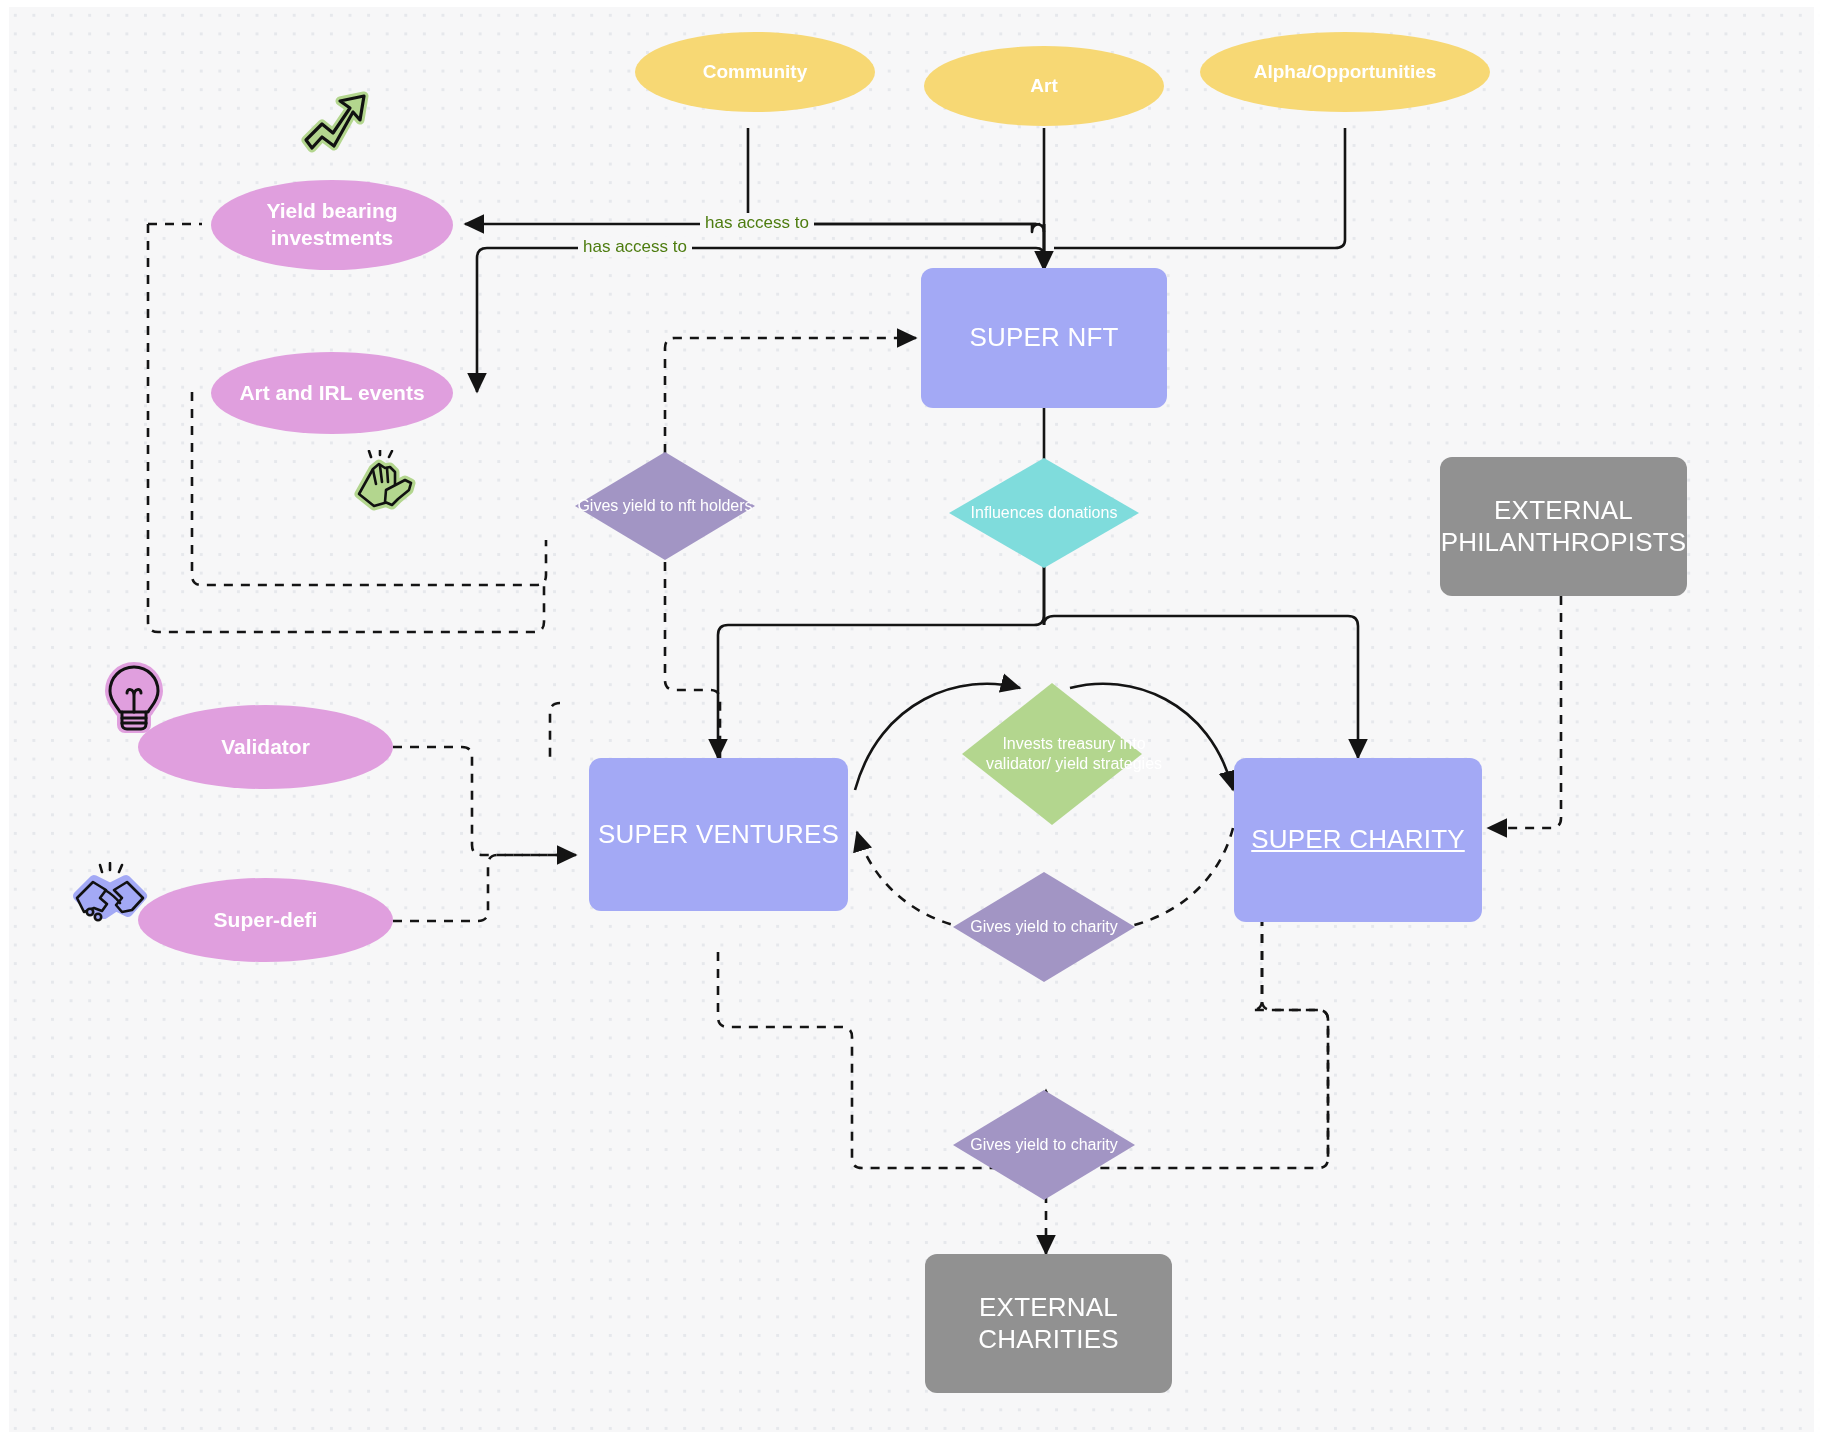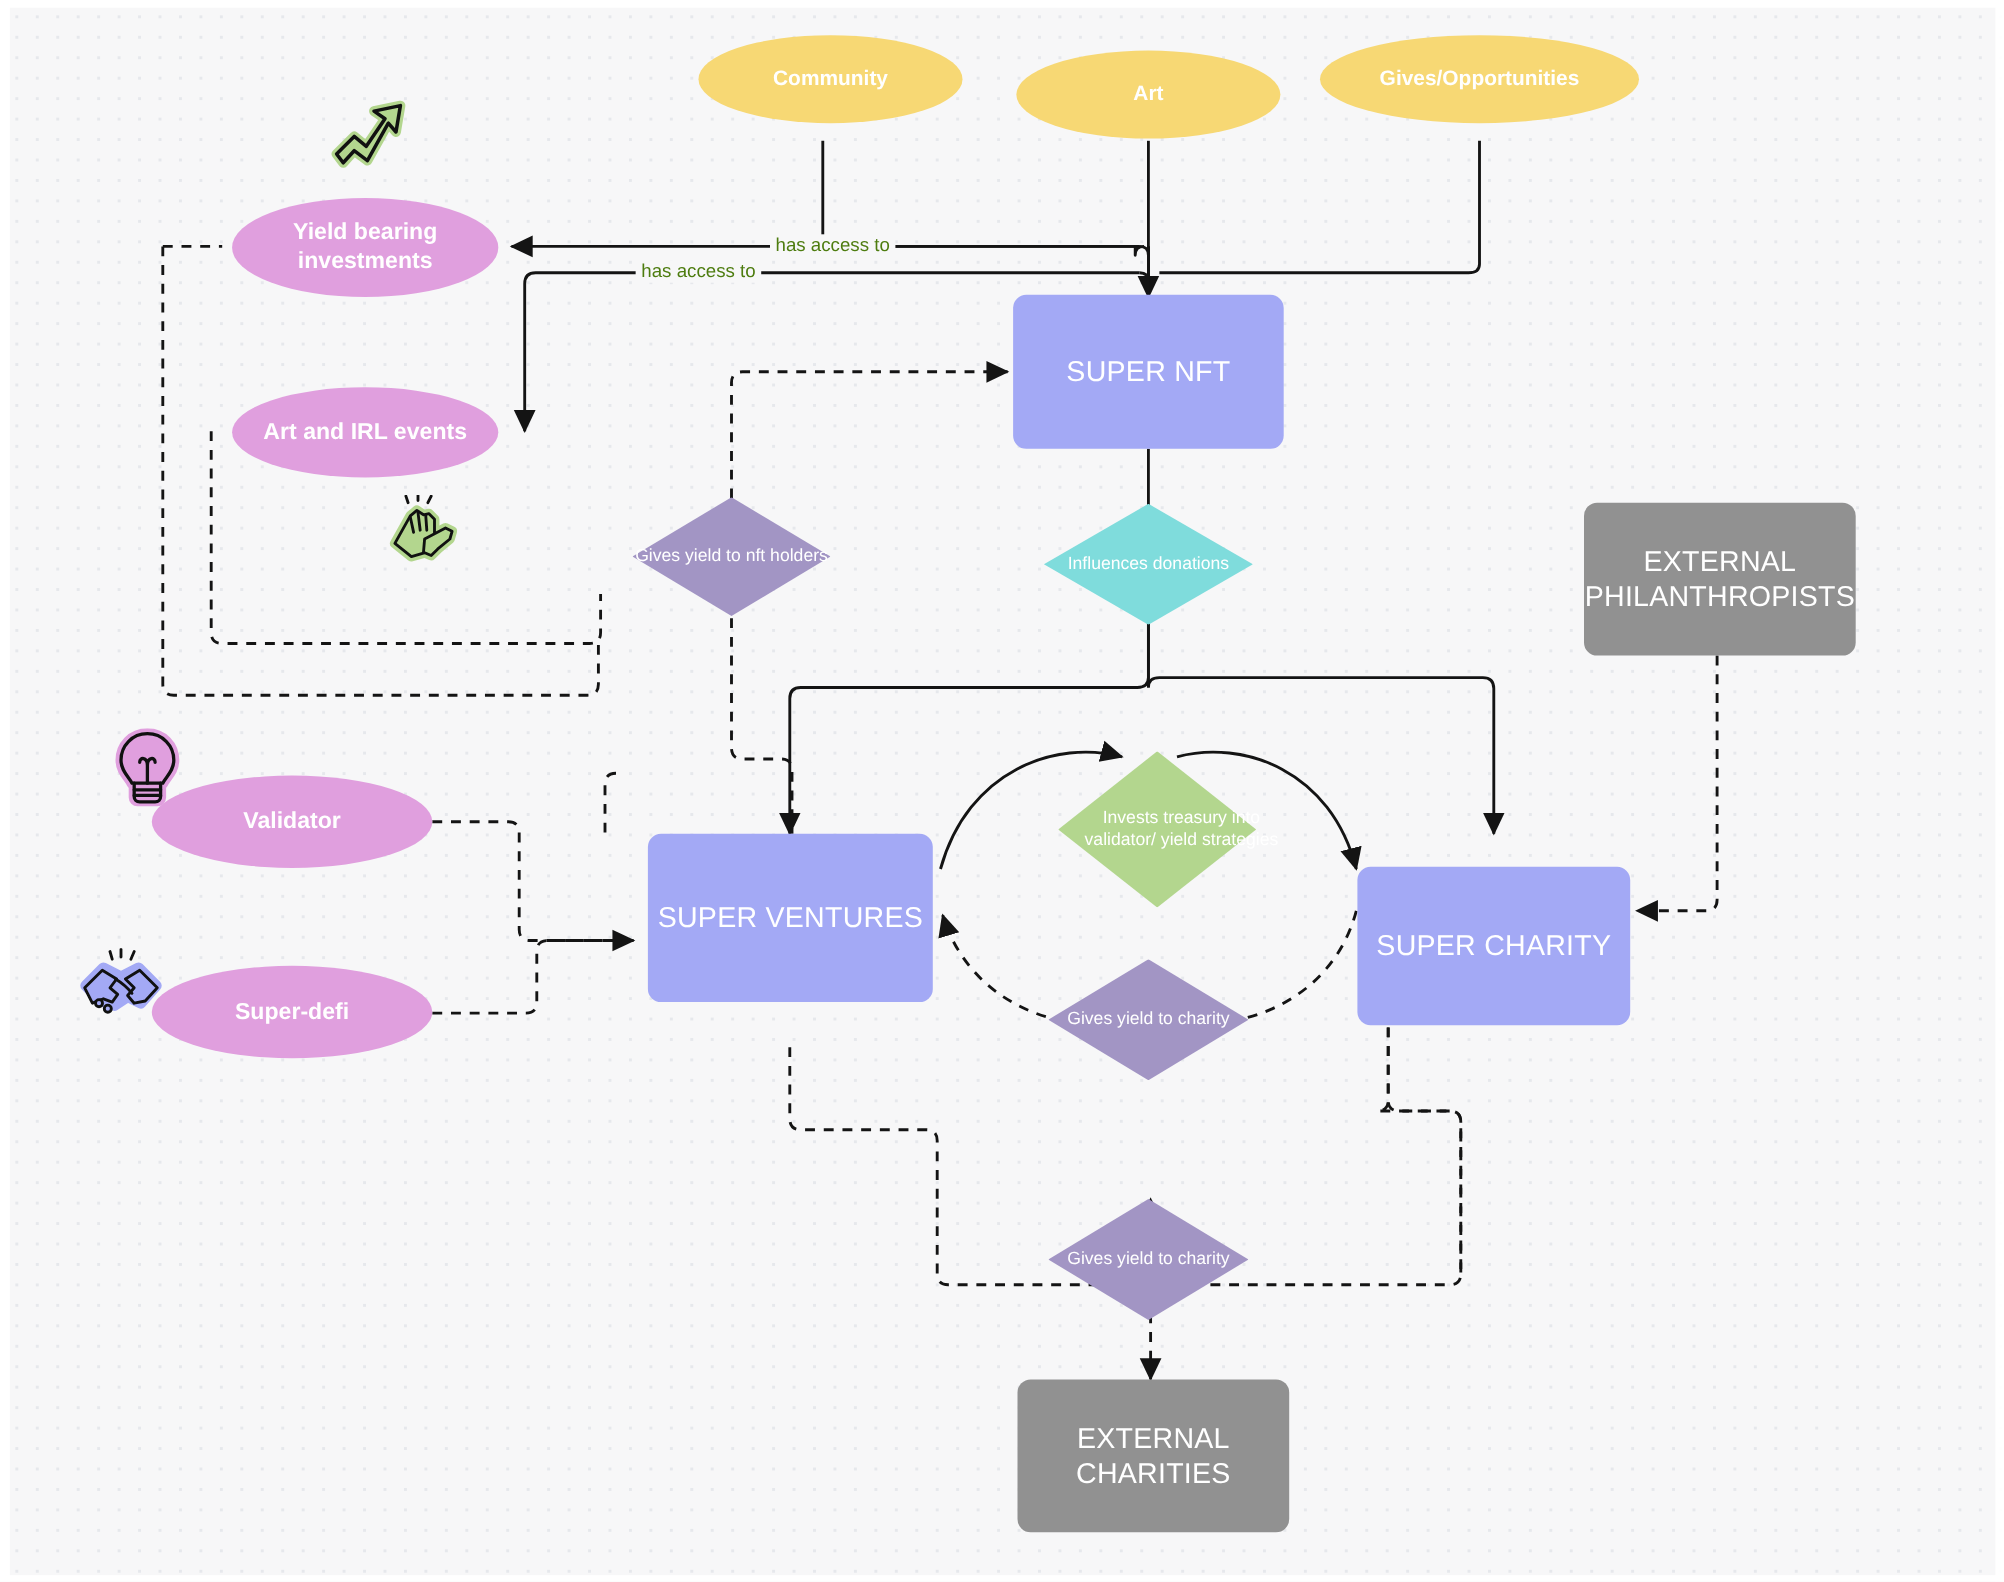--- a/index.html
+++ b/index.html
@@ -171,21 +171,21 @@
 
   <div class="node ellipse ell-yellow" style="left:635px;top:32px;width:240px;height:80px;">
     <span>Community</span>
   </div>
 
   <div class="node ellipse ell-yellow" style="left:924px;top:46px;width:240px;height:80px;">
     <span>Art</span>
   </div>
 
   <div class="node ellipse ell-yellow" style="left:1200px;top:32px;width:290px;height:80px;">
-    <span>Gives/Opportunities</span>
+    <span>Alpha/Opportunities</span>
   </div>
 
   <div class="node ellipse ell-pink" style="left:211px;top:180px;width:242px;height:90px;padding:0 26px;">
     <span>Yield bearing investments</span>
   </div>
 
   <div class="node ellipse ell-pink" style="left:211px;top:352px;width:242px;height:82px;padding:0 16px;">
     <span>Art and IRL events</span>
   </div>
 
@@ -198,21 +198,21 @@
   </div>
 
   <div class="node rect rect-blue" style="left:921px;top:268px;width:246px;height:140px;">
     <span>SUPER NFT</span>
   </div>
 
   <div class="node rect rect-blue" style="left:589px;top:758px;width:259px;height:153px;">
     <span>SUPER VENTURES</span>
   </div>
 
-  <div class="node rect rect-blue" style="left:1234px;top:788px;width:248px;height:144px;">
+  <div class="node rect rect-blue" style="left:1234px;top:758px;width:248px;height:164px;text-decoration:underline;">
     <span>SUPER CHARITY</span>
   </div>
 
   <div class="node rect rect-gray" style="left:1440px;top:457px;width:247px;height:139px;padding:16px 12px;">
     <span>EXTERNAL PHILANTHROPISTS</span>
   </div>
 
   <div class="node rect rect-gray" style="left:925px;top:1254px;width:247px;height:139px;padding:0 12px;">
     <span>EXTERNAL CHARITIES</span>
   </div>

